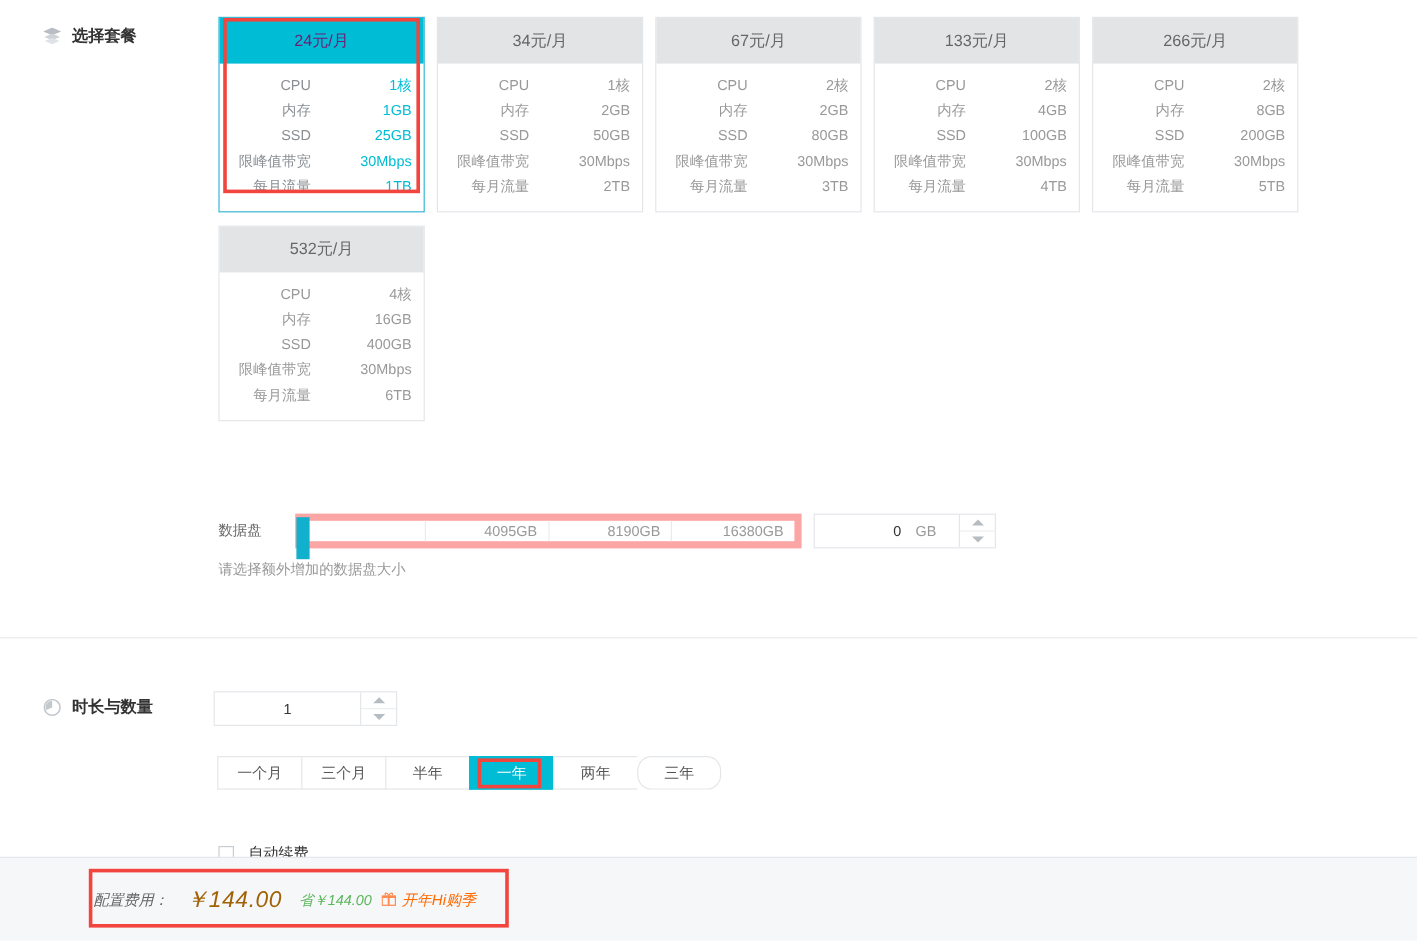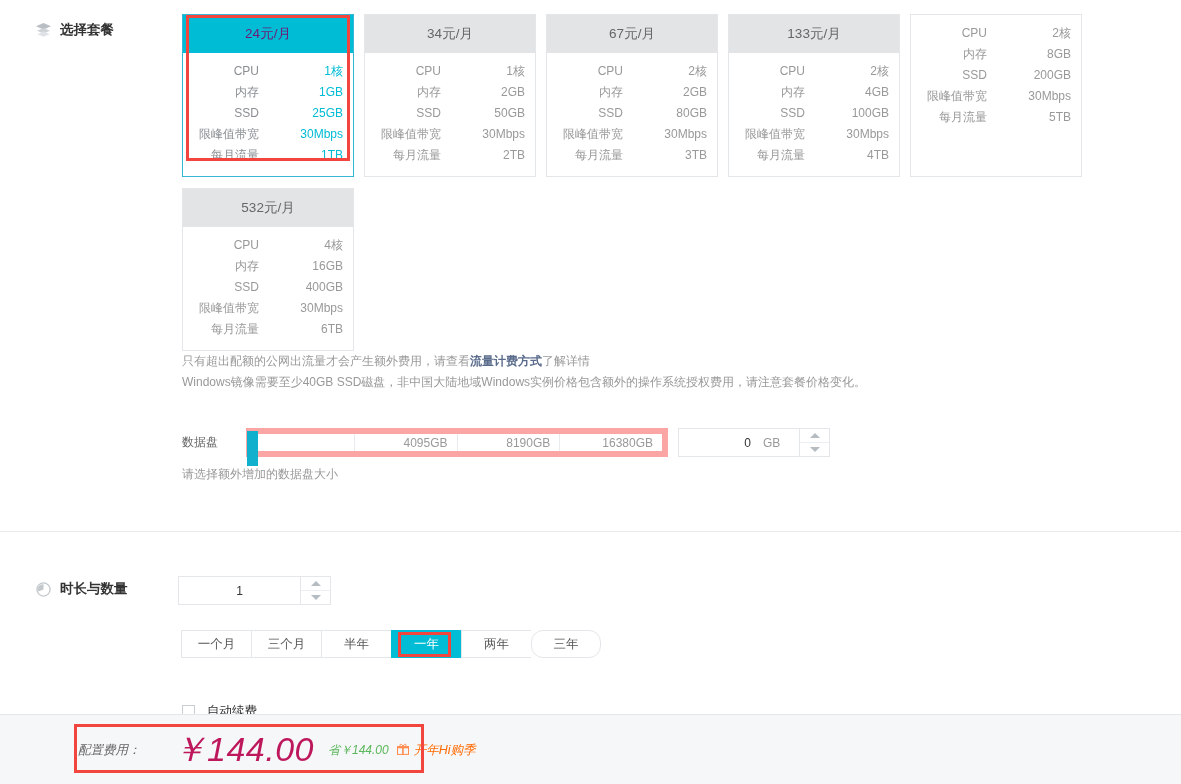--- a/index.html
+++ b/index.html
@@ -126,21 +126,21 @@
     position: absolute; left: 0; top: 714px; width: 1181px; height: 70px;
     background: #f6f7f9; border-top: 1px solid #e4e7ea;
   }
   .price-area {
     position: absolute; left: 78px; top: 13px;
     display: flex; align-items: baseline; gap: 0;
     height: 44px;
     font-style: italic;
   }
   .price-label { font-size: 12.5px; color: #666; align-self: center; }
-  .price-main { font-size: 34px; color: #be185d; margin-left: 32px; align-self: center; letter-spacing: .5px; }
+  .price-main { font-size: 19px; color: #a16207; margin-left: 14px; align-self: center; letter-spacing: .5px; }
   .price-save { font-size: 12px; color: #5bb75b; margin-left: 14px; align-self: center; }
   .gift-ico { margin-left: 8px; align-self: center; display: inline-block; }
   .promo { font-size: 12.5px; color: #ff6a00; margin-left: 5px; align-self: center; }
   .pricebox-red { position: absolute; left: 74px; top: 724px; width: 350px; height: 49px; border: 3px solid #f2453d; }
 </style>
 </head>
 <body>
 
 <div class="page">
 
@@ -255,20 +255,21 @@
             <span class="v">30Mbps</span>
           </div>
         <div class="row">
             <span class="k">每月流量</span>
             <span class="v">4TB</span>
           </div>
       </div>
     </div>
 
     <div class="card">
+      <div class="hd">266元/月</div>
       <div class="bd">
         <div class="row">
             <span class="k">CPU</span>
             <span class="v">2核</span>
           </div>
         <div class="row">
             <span class="k">内存</span>
             <span class="v">8GB</span>
           </div>
         <div class="row">
@@ -308,26 +309,20 @@
         <div class="row">
             <span class="k">每月流量</span>
             <span class="v">6TB</span>
           </div>
       </div>
     </div>
   </div>
 
   <div class="redbox" style="left:186px; top:15px; width:164px; height:146px;"></div>
 
-  <div class="notes">
-    <p>
-      <span>只有超出配额的公网出流量才会产生额外费用，请查看</span><a href="#">流量计费方式</a><span>了解详情</span>
-    </p>
-    <p>Windows镜像需要至少40GB SSD磁盘，非中国大陆地域Windows实例价格包含额外的操作系统授权费用，请注意套餐价格变化。</p>
-  </div>
 
   <div class="disk-wrap">
     <div class="disk-label">数据盘</div>
     <div class="slider">
       <div class="handle"></div>
       <div class="seg"></div>
       <div class="seg">4095GB</div>
       <div class="seg">8190GB</div>
       <div class="seg">16380GB</div>
     </div>

